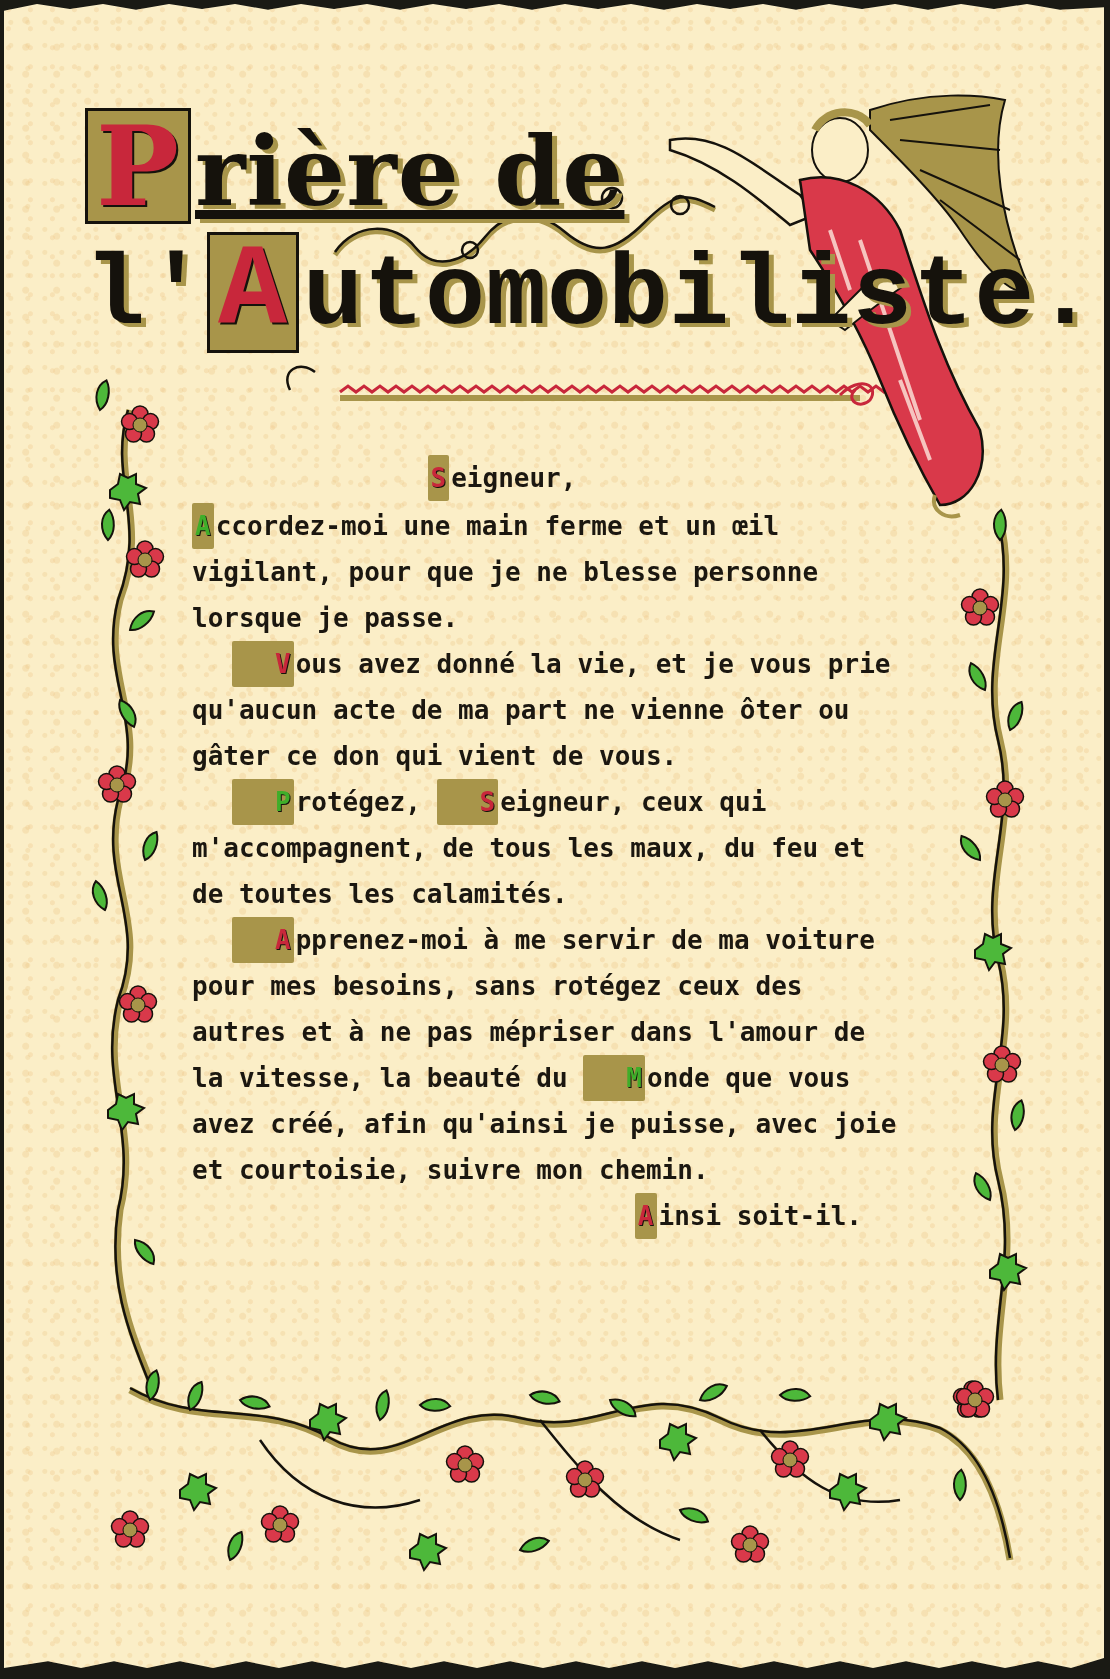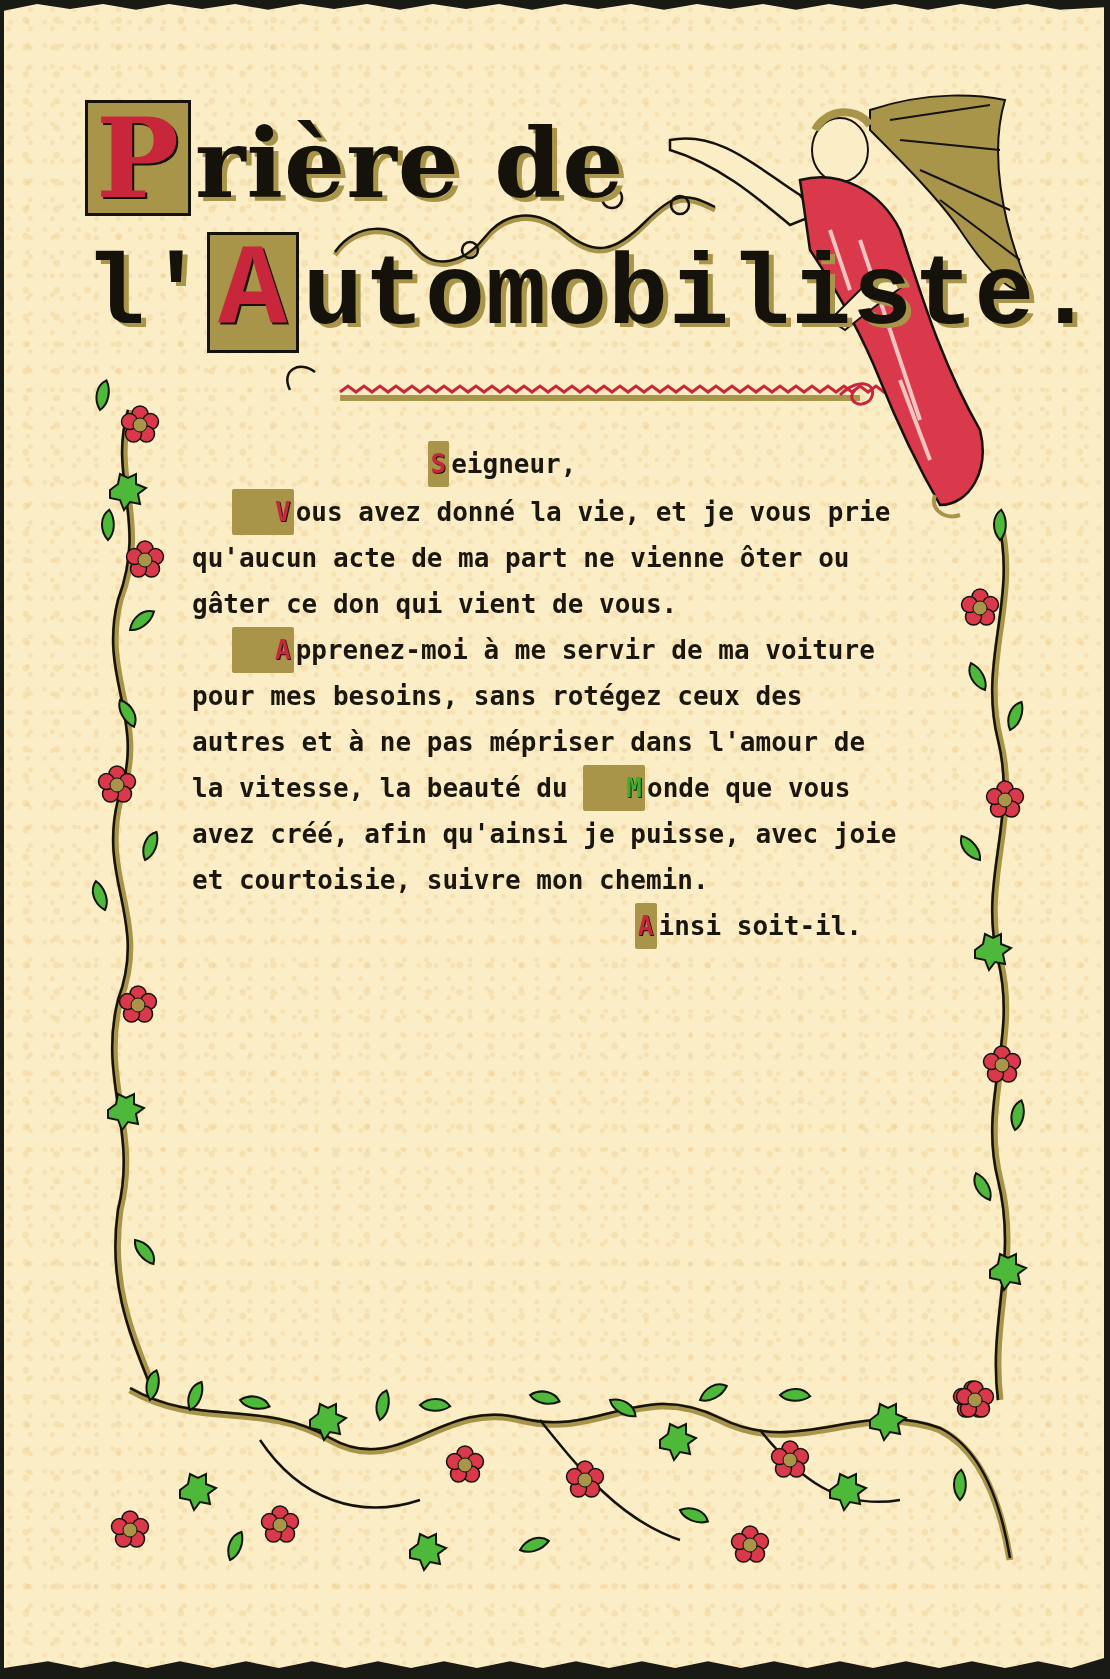--- a/index.html
+++ b/index.html
@@ -17,33 +17,33 @@
       #fbeec7;
     clip-path: polygon(0 0.4%, 3% 0, 6% 0.3%, 9% 0, 12% 0.35%, 15% 0, 18% 0.3%, 21% 0, 24% 0.35%, 27% 0, 30% 0.3%, 33% 0, 36% 0.35%, 39% 0, 42% 0.3%, 45% 0, 48% 0.35%, 51% 0, 54% 0.3%, 57% 0, 60% 0.35%, 63% 0, 66% 0.3%, 69% 0, 72% 0.35%, 75% 0, 78% 0.3%, 81% 0, 84% 0.35%, 87% 0, 90% 0.3%, 93% 0, 96% 0.35%, 100% 0.2%, 100% 99.4%, 97% 100%, 94% 99.6%, 91% 100%, 88% 99.6%, 85% 100%, 82% 99.6%, 79% 100%, 76% 99.6%, 73% 100%, 70% 99.6%, 67% 100%, 64% 99.6%, 61% 100%, 58% 99.6%, 55% 100%, 52% 99.6%, 49% 100%, 46% 99.6%, 43% 100%, 40% 99.6%, 37% 100%, 34% 99.6%, 31% 100%, 28% 99.6%, 25% 100%, 22% 99.6%, 19% 100%, 16% 99.6%, 13% 100%, 10% 99.6%, 7% 100%, 4% 99.6%, 0 100%);
   }
   .deco { position:absolute; left:0; top:0; width:1110px; height:1679px; }
 
   .title {
     position:absolute; font-family:"DejaVu Serif", serif; font-weight:bold;
     color:#15120c; letter-spacing:1px;
     text-shadow: 5px 4px 0 #a8954a;
   }
-  .title-line1 { left:85px; top:100px; font-size:96px; line-height:110px; }
+  .title-line1 { left:85px; top:108px; font-size:96px; line-height:110px;text-decoration:underline; }
   .title-line2 { left:85px; top:232px; font-size:100px; line-height:120px;font-family:Liberation Mono, monospace; }
   .initial {
     display:inline-block; position:relative;
     background:#a8954a; color:#c8273b;
     padding:0 8px; margin-right:4px;
     border:3px solid #15120c;
     text-shadow: 2px 2px 0 #15120c;
     font-size:1.15em; line-height:1;
   }
 
   .prayer {
-    position:absolute; left:192px; top:441px; width:710px;
+    position:absolute; left:192px; top:455px; width:710px;
     font-family:"DejaVu Sans Mono", monospace; font-weight:bold;
     font-size:26px; line-height:46px; color:#1b1710;
   }
   .prayer p { margin:0; }
   .prayer .salutation { text-align:center; margin-bottom:2px; padding-right:90px; }
   .prayer .indent { text-indent:40px; }
   .prayer .closing { text-align:right; padding-right:40px; }
   .drop {
     display:inline-block; background:#a8954a; color:#c8273b;
     padding:0 3px; margin-right:2px; border-radius:2px;
@@ -168,22 +168,28 @@
   <span class="initial">P</span><span>rière de</span>
 </div>
 <div class="title title-line2">
   <span>l'</span><span class="initial">A</span><span>utomobiliste.</span>
 </div>
 
 <div class="prayer">
   <p class="salutation">
     <span class="drop">S</span><span>eigneur,</span>
   </p>
+  <p>
+    <span class="drop green">A</span><span>ccordez-moi une main ferme et un œil vigilant, pour que je ne blesse personne lorsque je passe.</span>
+  </p>
   <p class="indent">
     <span class="drop">V</span><span>ous avez donné la vie, et je vous prie qu'aucun acte de ma part ne vienne ôter ou gâter ce don qui vient de vous.</span>
+  </p>
+  <p class="indent">
+    <span class="drop green">P</span><span>rotégez, </span><span class="drop">S</span><span>eigneur, ceux qui m'accompagnent, de tous les maux, du feu et de toutes les calamités.</span>
   </p>
   <p class="indent">
     <span class="drop">A</span><span>pprenez-moi à me servir de ma voiture pour mes besoins, sans rotégez ceux des autres et à ne pas mépriser dans l'amour de la vitesse, la beauté du </span><span class="drop green">M</span><span>onde que vous avez créé, afin qu'ainsi je puisse, avec joie et courtoisie, suivre mon chemin.</span>
   </p>
   <p class="closing">
     <span class="drop">A</span><span>insi soit-il.</span>
   </p>
 </div>
 
 </body></html>

